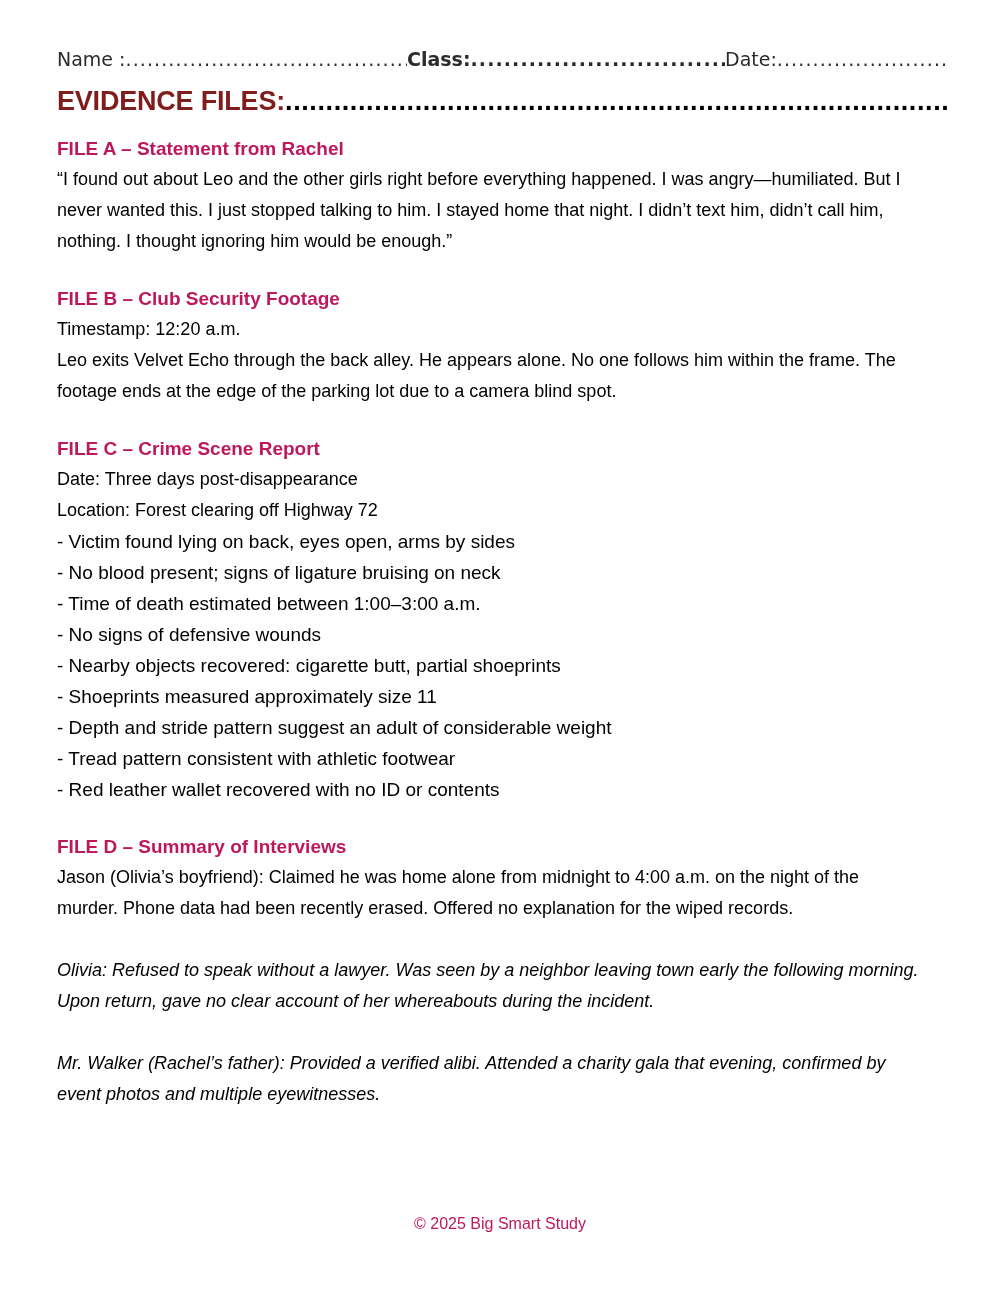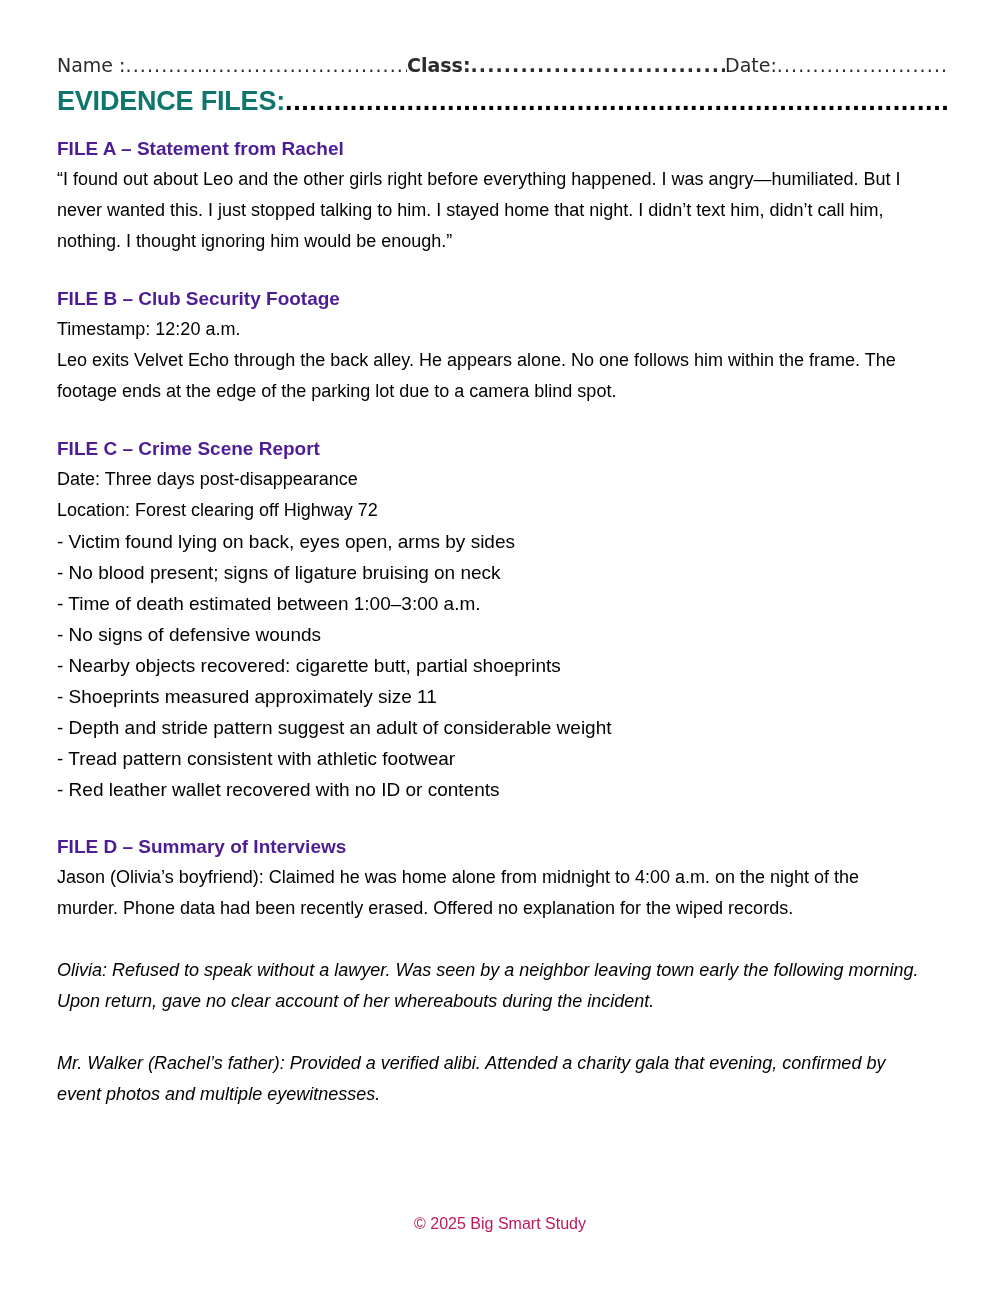--- a/index.html
+++ b/index.html
@@ -21,21 +21,21 @@
   }
 
   
   .id-line {
     position: absolute;
     left: 57px;
     top: 48px;
     width: 890px;
     height: 28px;
     display: flex;
-    align-items: flex-end;
+    align-items: flex-start;
     font-family: "DejaVu Sans", sans-serif;
     font-size: 19px;
     color: #2b2b2b;
     white-space: nowrap;
     overflow: hidden;
   }
   .id-field {
     display: flex;
     align-items: baseline;
     overflow: hidden;
@@ -65,21 +65,21 @@
     align-items: baseline;
     white-space: nowrap;
     overflow: hidden;
   }
   .doc-title {
     flex: none;
     font-family: "Liberation Sans", sans-serif;
     font-weight: bold;
     font-size: 27px;
     letter-spacing: -0.2px;
-    color: #0f766e;
+    color: #7f1d1d;
   }
   .title-leader {
     flex: 1 1 auto;
     overflow: hidden;
     white-space: nowrap;
     font-weight: bold;
     font-size: 27px;
     letter-spacing: 0.6px;
     color: #000000;
     min-width: 0;
@@ -92,21 +92,21 @@
     top: 133px;
     width: 868px;
   }
   .section { margin: 0 0 26px 0; }
   .section:last-of-type { margin-bottom: 0; }
   .sec-head {
     font-size: 19px;
     font-weight: bold;
     line-height: 31px;
     margin: 0;
-    color: #4c1d95;
+    color: #be185d;
   }
   .sec-line,
   .sec-para {
     font-size: 18px;
     line-height: 31px;
     margin: 0;
     color: #000000;
   }
   .sec-para + .sec-para { margin-top: 31px; font-style: italic; }
   .bullets { margin: 0; padding: 0; list-style: none; }

